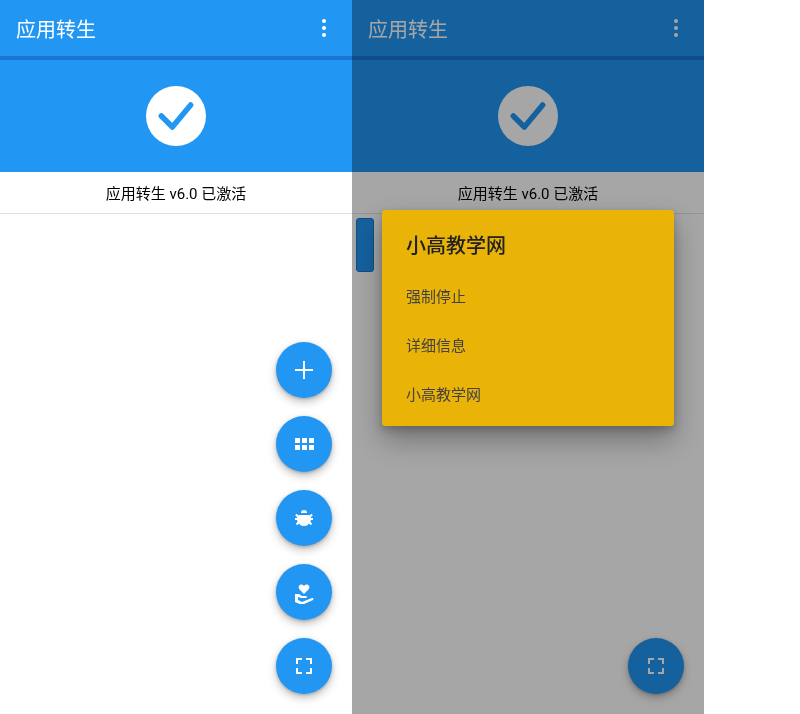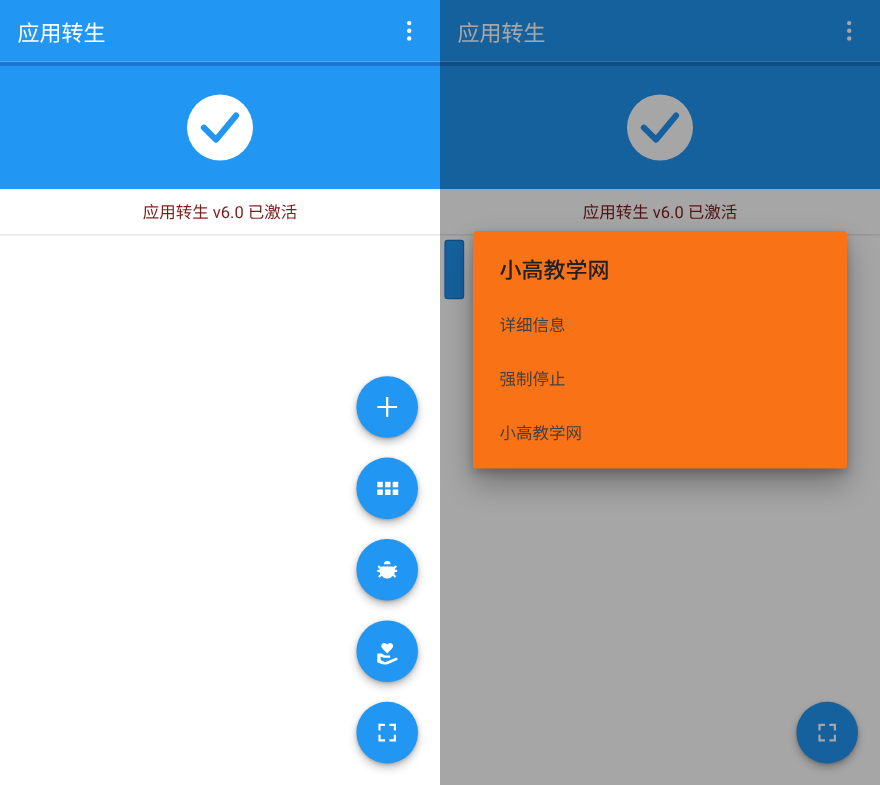--- a/index.html
+++ b/index.html
@@ -1,39 +1,39 @@
 <!DOCTYPE html>
 <html><head>
   <meta charset="utf-8">
   <style>
     * { margin: 0; padding: 0; box-sizing: border-box; }
     body { font-family: -apple-system, "Segoe UI", Roboto, "Noto Sans CJK SC", sans-serif; background: #fff; }
     .container { display: flex; width: 800px; height: 714px; position: relative; }
-    .panel { width: 400px; height: 714px; position: relative; overflow: hidden; }
+    .panel { width: 352px; height: 714px; position: relative; overflow: hidden; }
     .panel-left { background: #fff; }
     .panel-right { background: #fff; }
     .scrim { position: absolute; inset: 0; background: rgba(0,0,0,0.35); z-index: 10; }
     .header { height: 56px; background: #2196F3; display: flex; align-items: center; justify-content: space-between; padding: 0 8px 0 16px; color: #fff; position: relative; }
     .header-title { font-size: 20px; font-weight: 400; }
     .menu-btn { width: 40px; height: 40px; border: 0; background: transparent; display:flex; align-items:center; justify-content:center; cursor: pointer; border-radius: 20px; }
     .dots { display: flex; flex-direction: column; gap: 3px; }
     .dots i { width: 4px; height: 4px; border-radius: 50%; background: #fff; display: block; }
     .banner { background: #2196F3; display: flex; flex-direction: column; align-items: center; padding-bottom: 0; }
     .header-divider { height: 4px; background: #1976D2; width: 100%; }
     .check-circle { width: 60px; height: 60px; background: #fff; border-radius: 50%; display:flex; align-items:center; justify-content:center; margin: 26px 0 26px; }
     .check-circle svg { width: 44px; height: 44px; }
     .status-bar { width: 100%; background: #fff; text-align: center; padding: 10px 0; border-bottom: 1px solid #e0e0e0; }
-    .status-text { color: #7f1d1d; font-size: 15px; }
+    .status-text { color: #000000; font-size: 15px; }
     .fab-col { position: absolute; right: 20px; display: flex; flex-direction: column; gap: 18px; z-index: 5; }
     .fab-col-left { bottom: 20px; align-items: center; }
     .fab { width: 56px; height: 56px; border-radius: 50%; background: #2196F3; border: 0; display:flex; align-items:center; justify-content:center; cursor: pointer; box-shadow: 0 4px 8px rgba(0,0,0,0.25), 0 1px 3px rgba(0,0,0,0.2); color:#fff; }
     .fab svg { width: 24px; height: 24px; fill: #fff; }
     .fab-right { position: absolute; right: 20px; bottom: 20px; z-index: 5; }
     .app-thumb { position: absolute; left: 4px; top: 218px; width: 18px; height: 54px; background: #2196F3; border: 1px solid #1976D2; border-radius: 3px; z-index: 2; }
-    .dialog { position: absolute; left: 30px; right: 30px; top: 210px; background: #f97316; border-radius: 3px; z-index: 20; box-shadow: 0 14px 28px rgba(0,0,0,0.3), 0 4px 8px rgba(0,0,0,0.2); padding: 20px 0 8px; }
+    .dialog { position: absolute; left: 30px; right: 30px; top: 210px; background: #eab308; border-radius: 3px; z-index: 20; box-shadow: 0 14px 28px rgba(0,0,0,0.3), 0 4px 8px rgba(0,0,0,0.2); padding: 20px 0 8px; }
     .dialog-title { font-size: 20px; color: #212121; padding: 0 24px 12px; font-weight: 500; }
     .dialog-item { padding: 14px 24px; font-size: 15px; color: #424242; cursor: pointer; }
     .panel-right .header { z-index: 1; }
     .grid-icon { display: grid; grid-template-columns: repeat(3, 5px); grid-template-rows: repeat(2, 5px); gap: 2px; }
     .grid-icon i { background: #fff; display: block; width: 5px; height: 5px; }
   </style>
 </head>
 <body>
 
 <div class="container">
@@ -123,19 +123,19 @@
     <button class="fab fab-right">
       <svg viewBox="0 0 24 24">
           <path d="M4 4h6v2H6v4H4V4zm10 0h6v6h-2V6h-4V4zM4 14h2v4h4v2H4v-6zm14 0h2v6h-6v-2h4v-4z"></path>
         </svg>
     </button>
 
     <div class="scrim"></div>
 
     <div class="dialog">
       <div class="dialog-title">小高教学网</div>
+      <div class="dialog-item">强制停止</div>
       <div class="dialog-item">详细信息</div>
-      <div class="dialog-item">强制停止</div>
       <div class="dialog-item">小高教学网</div>
     </div>
   </div>
 
 </div>
 
 </body></html>

